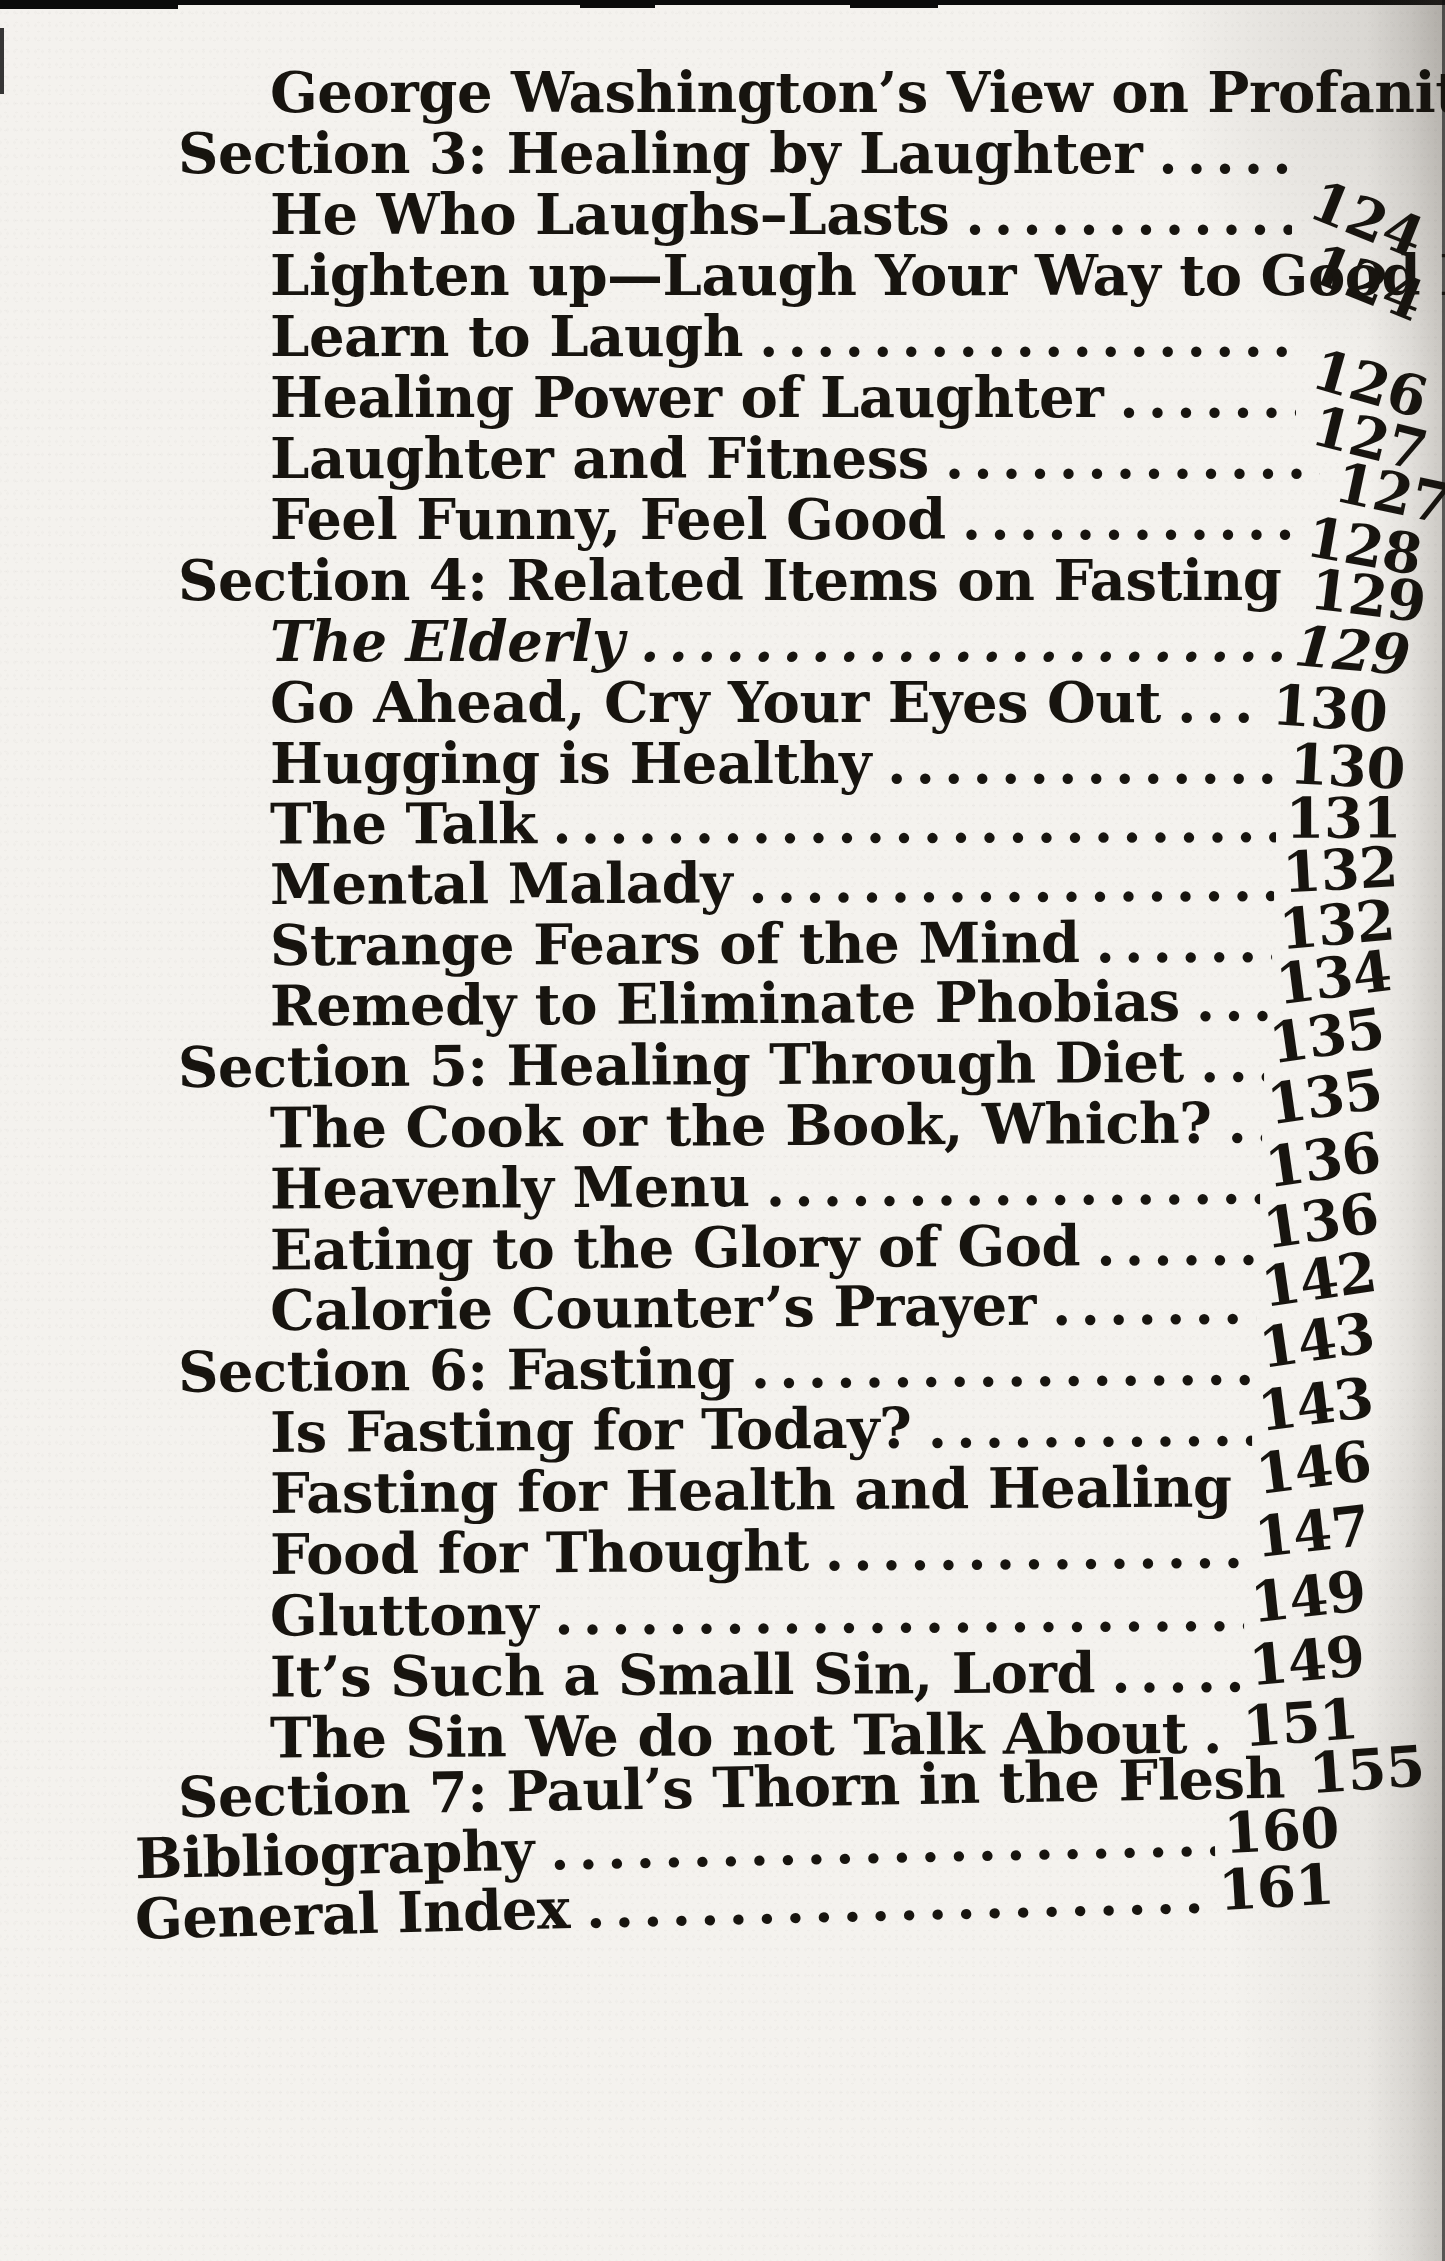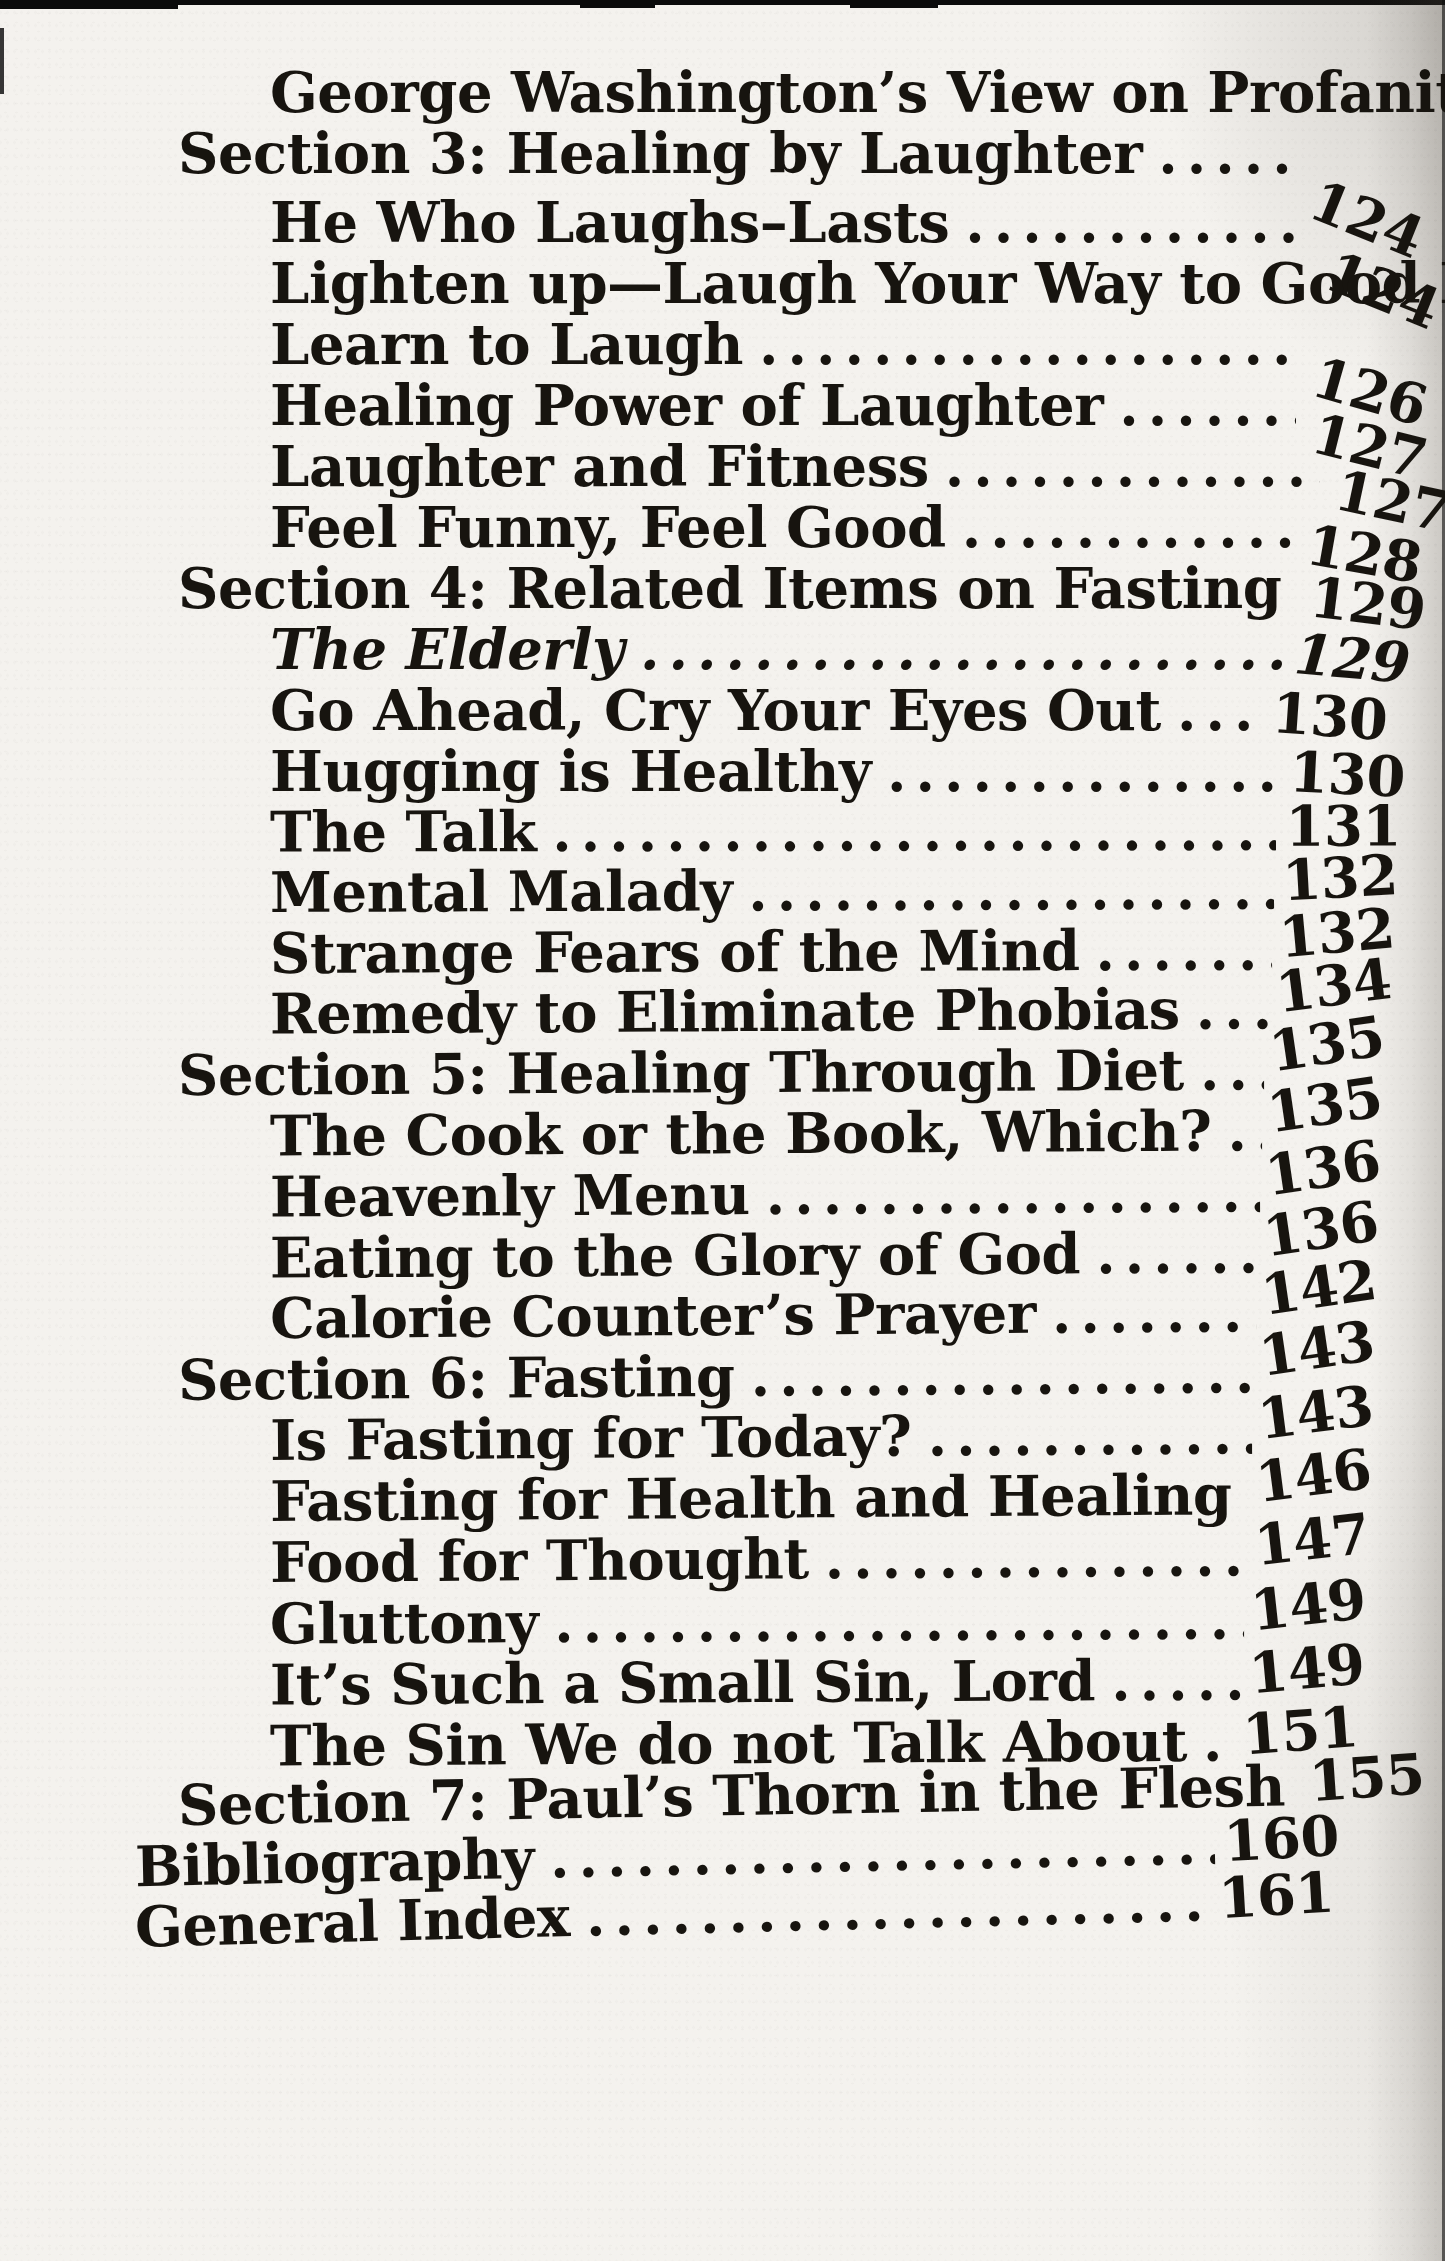--- a/index.html
+++ b/index.html
@@ -80,21 +80,21 @@
   <main class="toc" id="toc">
       <div class="toc-row level-sub" style="padding-right: 22px; transform: rotate(0deg);">
         <span class="lab">George Washington’s View on Profanity</span>
         <span class="dots">..........................................................................................</span>
       </div>
       <div class="toc-row level-section" style="padding-right: 28px; transform: rotate(0deg);">
         <span class="lab">Section 3: Healing by Laughter</span>
         <span class="dots">..........................................................................................</span>
         <span class="num" style="transform: translateY(42px) rotate(22deg);">124</span>
       </div>
-      <div class="toc-row level-sub" style="padding-right: 12px; transform: rotate(0deg); margin-top: 8px;">
+      <div class="toc-row level-sub" style="padding-right: 28px; transform: rotate(0deg);">
         <span class="lab">He Who Laughs–Lasts</span>
         <span class="dots">..........................................................................................</span>
         <span class="num" style="transform: translateY(44px) rotate(22deg);">124</span>
       </div>
       <div class="toc-row level-sub" style="padding-right: 18px; transform: rotate(0deg);">
         <span class="lab">Lighten up—Laugh Your Way to Good Health</span>
         <span class="dots">..........................................................................................</span>
       </div>
       <div class="toc-row level-sub" style="padding-right: 24px; transform: rotate(0deg);">
         <span class="lab">Learn to Laugh</span>

